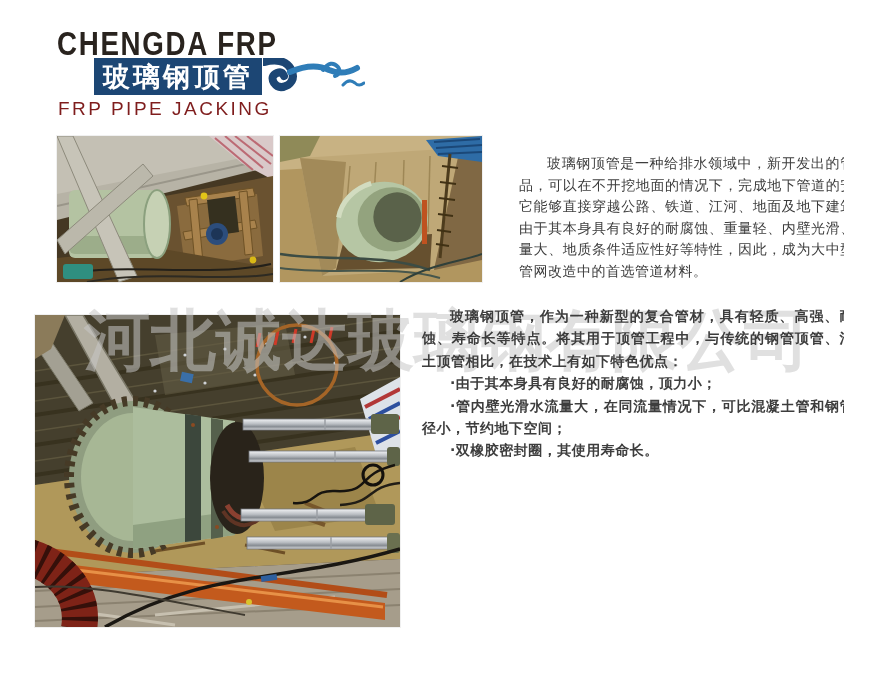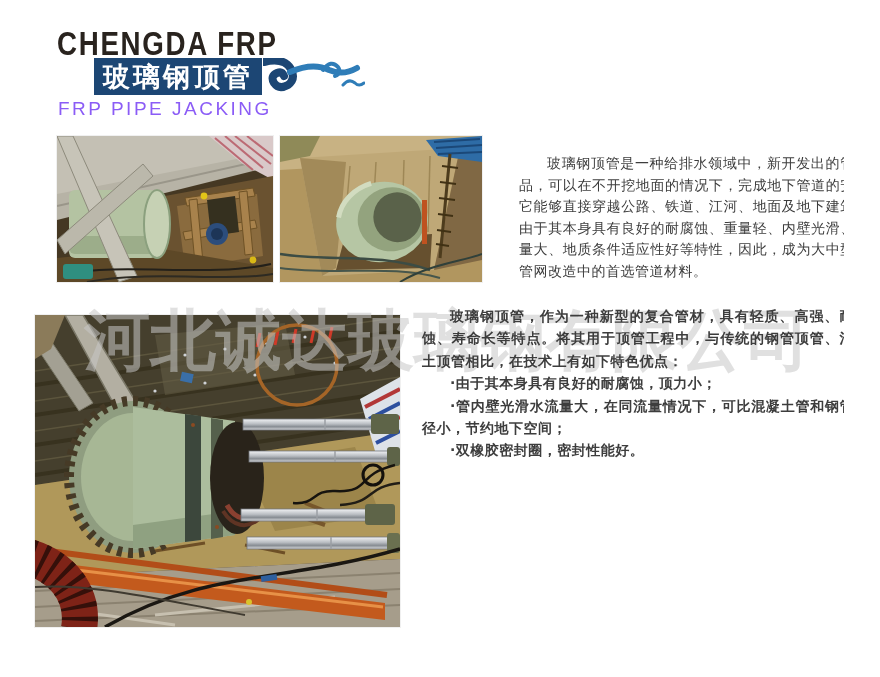--- a/index.html
+++ b/index.html
@@ -14,21 +14,21 @@
     color:#29231e;letter-spacing:2px;transform:scale(0.84,1.02);transform-origin:left top;
     white-space:nowrap;
   }
   #banner{position:absolute;left:57px;top:58px;display:flex;align-items:flex-start;padding-left:37px;}
   #banner-box{
     background:#1c4674;color:#ffffff;height:37px;line-height:37px;
     padding:0 9px;font-size:27px;font-weight:700;letter-spacing:3px;white-space:nowrap;
   }
   #banner-wave{margin-left:1px;}
   #brand-sub{
-    position:absolute;left:58px;top:98px;font-size:19px;color:#8b5cf6;
+    position:absolute;left:58px;top:98px;font-size:19px;color:#7f1d1d;
     letter-spacing:2.5px;white-space:nowrap;font-family:"Liberation Sans",sans-serif;
   }
   
   .photo{position:absolute;z-index:1;box-shadow:0 0 0 1px rgba(0,0,0,0.06);}
   #photo-top-left{left:57px;top:136px;width:216px;height:146px;}
   #photo-top-right{left:280px;top:136px;width:202px;height:146px;}
   #photo-bottom{left:35px;top:315px;width:365px;height:312px;}
   .photo svg{display:block;width:100%;height:100%;}
   
   #watermark{
@@ -268,16 +268,16 @@
       <circle cx="214" cy="287" r="3" fill="#d9c32c"></circle>
     </svg>
   </div>
 
   <p id="intro-paragraph">玻璃钢顶管是一种给排水领域中，新开发出的管道产品，可以在不开挖地面的情况下，完成地下管道的安装，它能够直接穿越公路、铁道、江河、地面及地下建筑物，由于其本身具有良好的耐腐蚀、重量轻、内壁光滑、过流量大、地质条件适应性好等特性，因此，成为大中型城市管网改造中的首选管道材料。</p>
 
   <div id="features">
     <p>玻璃钢顶管，作为一种新型的复合管材，具有轻质、高强、耐腐蚀、寿命长等特点。将其用于顶管工程中，与传统的钢管顶管、混凝土顶管相比，在技术上有如下特色优点：</p>
     <p>·由于其本身具有良好的耐腐蚀，顶力小；</p>
     <p>·管内壁光滑水流量大，在同流量情况下，可比混凝土管和钢管管径小，节约地下空间；</p>
-    <p>·双橡胶密封圈，密封性能好。</p>
+    <p>·双橡胶密封圈，其使用寿命长。</p>
   </div>
 
 </div>
 
 </body></html>

